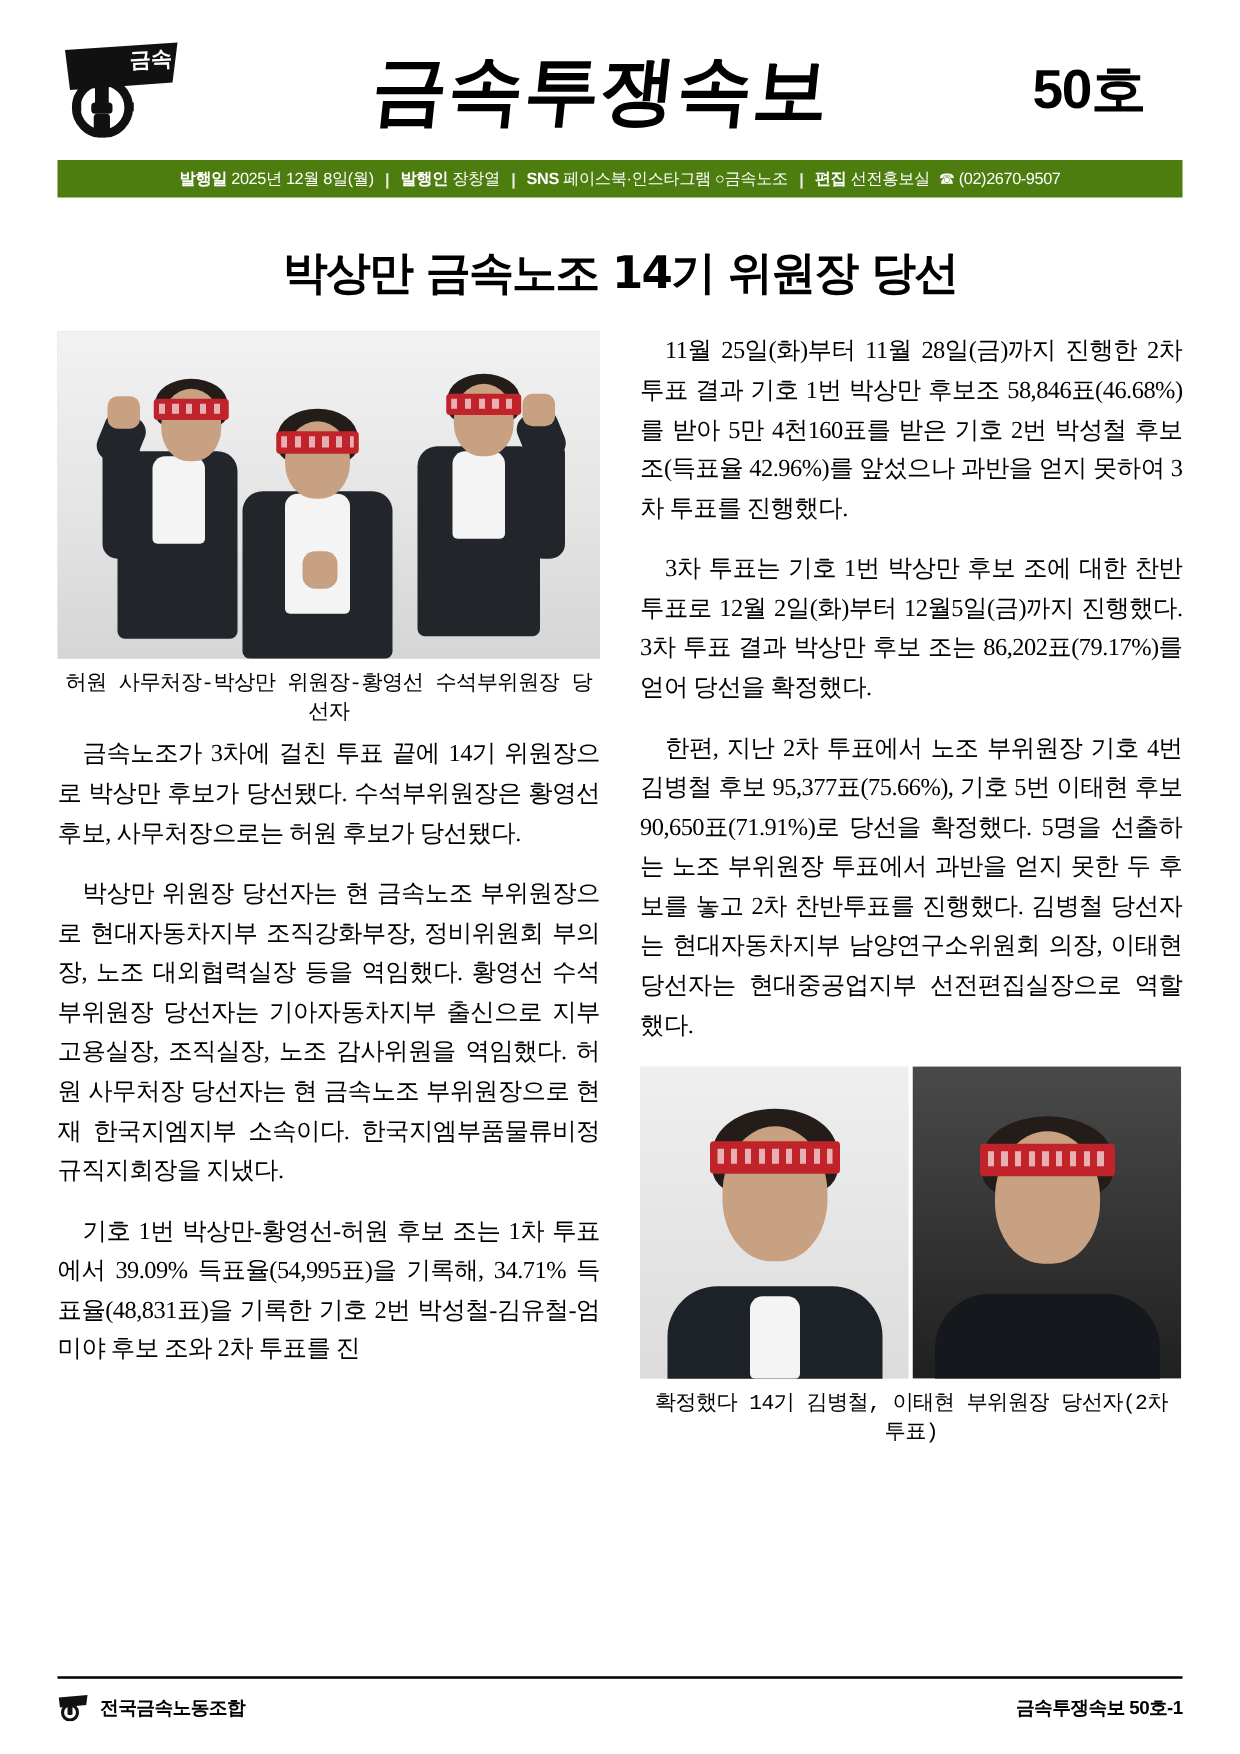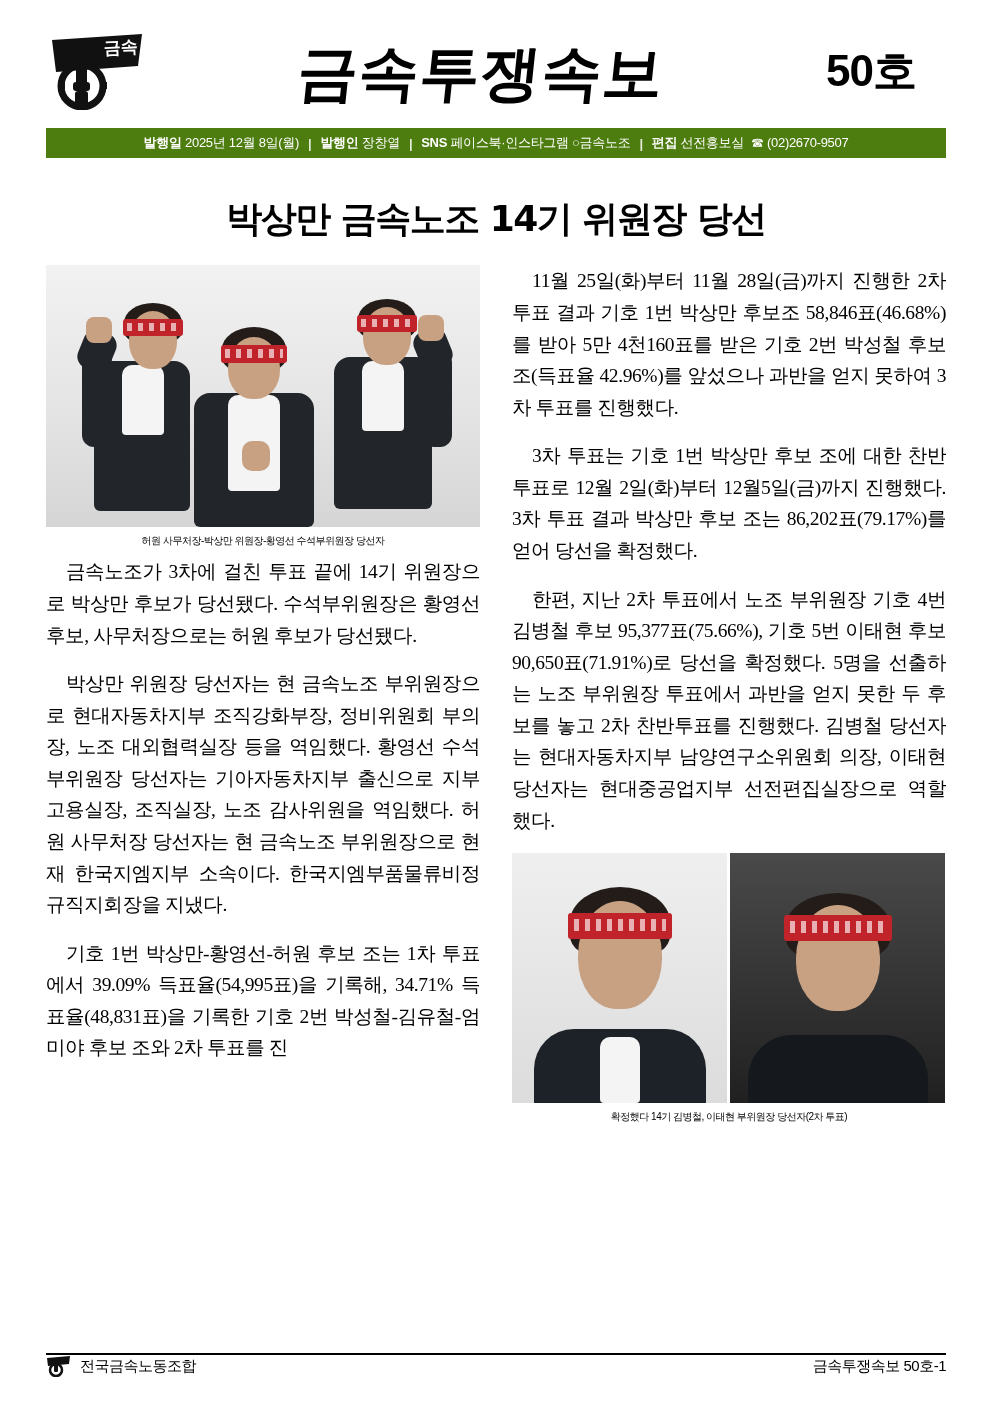--- a/index.html
+++ b/index.html
@@ -135,22 +135,22 @@
   
   .photo-block { margin-bottom: 8px; }
   .photo {
     width: 434px;
     height: 262px;
     position: relative;
     overflow: hidden;
     background: #d8d8d8;
   }
   .caption {
-    font-family: Liberation Sans, sans-serif;
-    font-size: 10px;
+    font-family: Liberation Mono, monospace;
+    font-size: 17px;
     text-align: center;
     margin-top: 7px;
     letter-spacing: -0.5px;
   }
   .photo-duo {
     width: 434px;
     height: 250px;
     display: flex;
     gap: 3px;
     overflow: hidden;
@@ -221,27 +221,27 @@
   .pt-bg-left { position:absolute; inset:0; background: linear-gradient(180deg,#efefef 0%,#dcdcdc 100%); }
   .pt-bg-right { position:absolute; inset:0; background: linear-gradient(180deg,#4a4a4a 0%,#202020 100%); }
 
   
   .footer {
     position: absolute;
     left: 46px;
     right: 46px;
     bottom: 26px;
     border-top: 2px solid #000;
-    padding-top: 0;
+    padding-top: 12px;
     display: flex;
     align-items: center;
     justify-content: space-between;
     font-family: "Liberation Sans", sans-serif;
     font-size: 15px;
-    font-weight: 400;
+    font-weight: 700;
     letter-spacing: -0.5px;
   }
   .footer-left { display: flex; align-items: center; gap: 8px; }
   .footer-logo { width: 26px; height: 22px; }
 </style>
 </head>
 <body>
 
 <div class="page">
 

